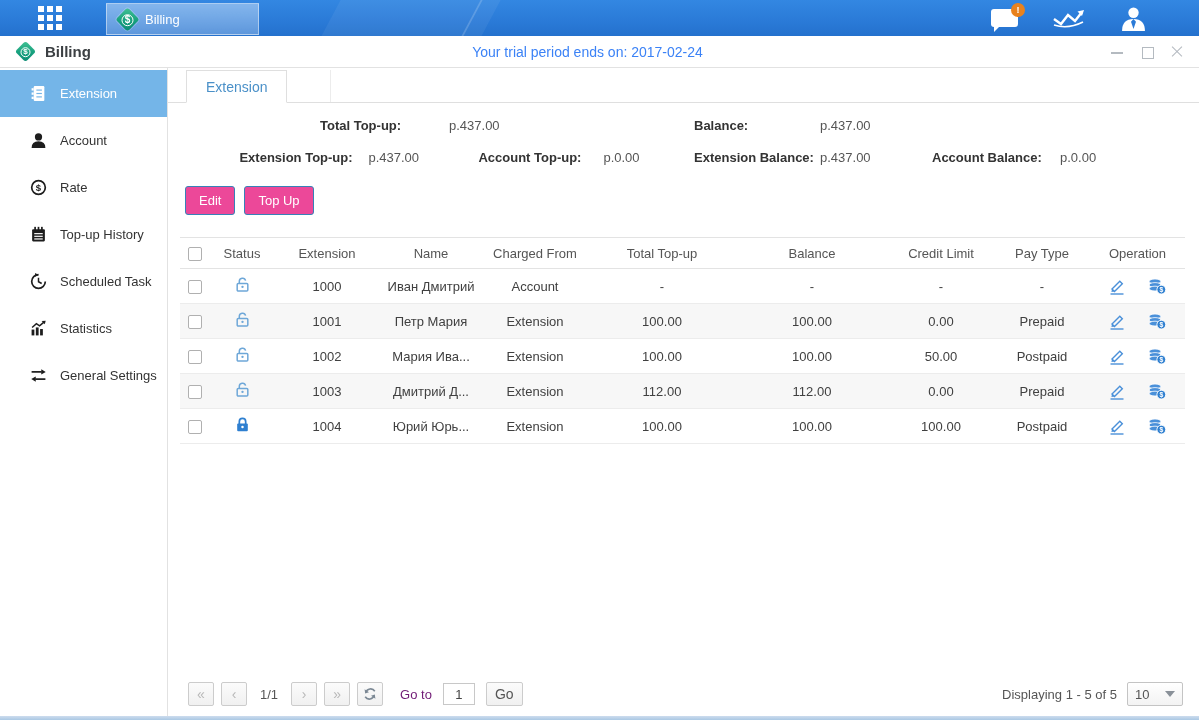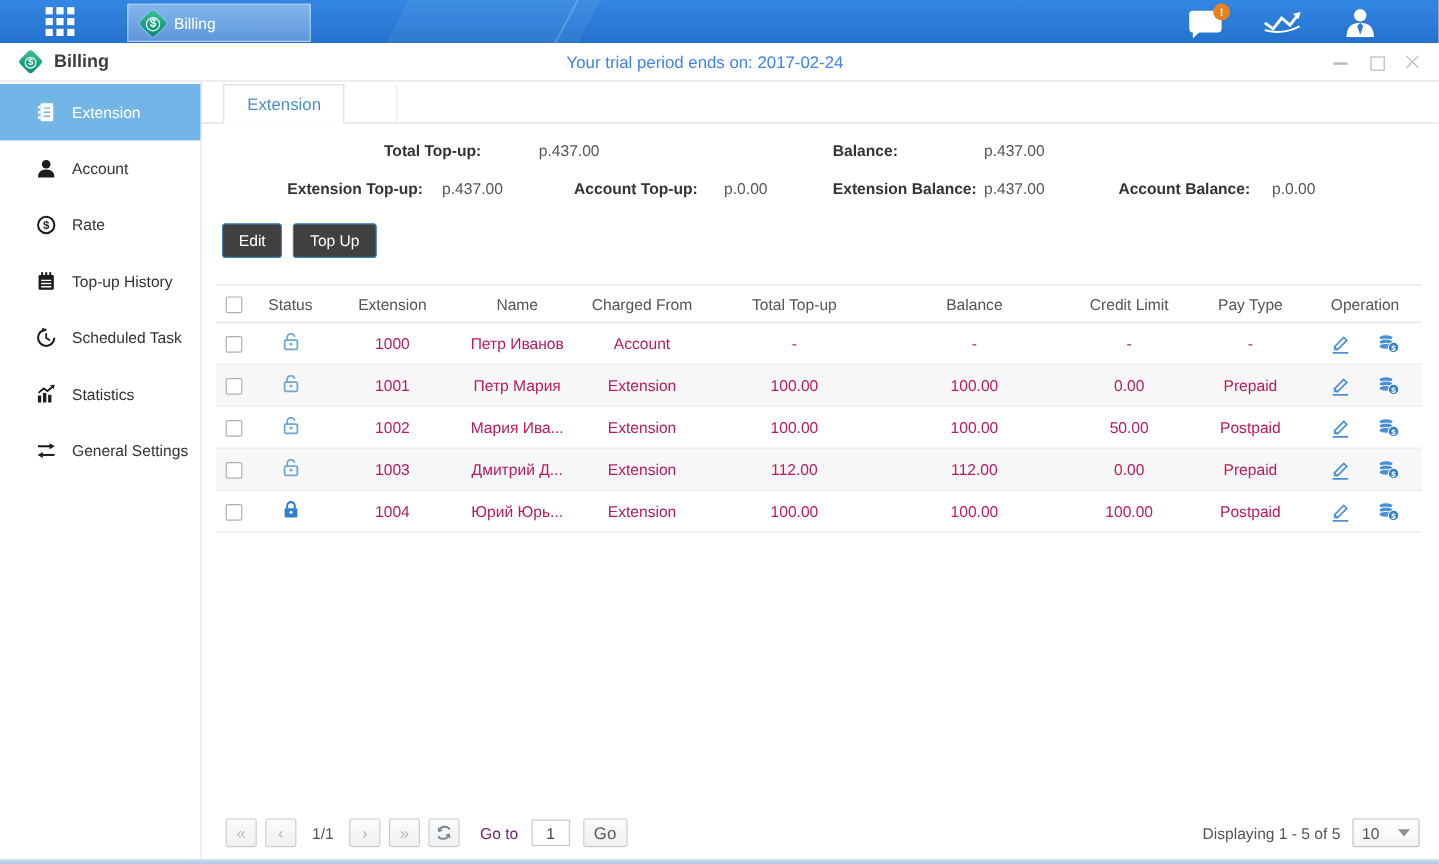--- a/index.html
+++ b/index.html
@@ -57,25 +57,25 @@
   .half-l { width:509px; display:flex; flex:0 0 509px;justify-content:center; }
   .half-r { display:flex; }
   .s-lbl { font-weight:bold; color:#333; }
   .s-val { color:#555; }
   .half-l .s-lbl.p1 { width:129px; } .half-l .s-val.p1 { width:110px; }
   .half-l .s-lbl.p2 { width:125px; }
   .half-r .s-lbl.p1 { width:126px; } .half-r .s-val.p1 { width:112px; }
   .half-r .s-lbl.p2 { width:128px; }
 
   .actions { padding:21px 0 0 17px; display:flex; gap:9px; }
-  .btn-blue { background:#404040; color:#fff; border:1px solid #3781b8; border-radius:3px; height:29px; padding:0 13px; font-size:13px; font-family:inherit; cursor:pointer; }
+  .btn-blue { background:#ec4899; color:#fff; border:1px solid #3781b8; border-radius:3px; height:29px; padding:0 13px; font-size:13px; font-family:inherit; cursor:pointer; }
 
   table { border-collapse:collapse; table-layout:fixed; width:1005px; margin:22px 14px 0 12px; }
   thead th { height:31px; font-weight:normal; color:#555; font-size:13px; border-top:1px solid #e3e3e3; border-bottom:1px solid #e3e3e3; text-align:center; }
-  tbody td { height:35px; color:#be185d; font-size:13px; text-align:center; border-bottom:1px solid #ececec; white-space:nowrap; overflow:hidden; }
+  tbody td { height:35px; color:#404040; font-size:13px; text-align:center; border-bottom:1px solid #ececec; white-space:nowrap; overflow:hidden; }
   tbody tr:nth-child(even) { background:#f7f7f7; }
   .checkbox { display:inline-block; width:14px; height:14px; border:1px solid #b0b0b0; border-radius:2px; background:#fff; vertical-align:middle; cursor:pointer; }
   .op-cell svg { cursor:pointer; vertical-align:middle; }
   .op-cell .gap { display:inline-block; width:14px; }
 
   .pagination { margin-top:auto; display:flex; align-items:center; padding:0 16px 10px 20px; gap:7px; }
   .pg-btn { width:26px; height:24px; background:linear-gradient(180deg,#fbfbfb,#f0f0f0); border:1px solid #ccc; border-radius:2px; color:#b8b8b8; font-size:14px; display:flex; align-items:center; justify-content:center; cursor:pointer; font-family:inherit; }
   .pg-text { color:#555; padding:0 6px; }
   .goto-label { color:#701a75; margin-left:10px; }
   .goto-input { width:32px; height:22px; border:1px solid #c8c8c8; text-align:center; font-size:13px; font-family:inherit; color:#444; margin:0 4px; }
@@ -288,21 +288,21 @@
     <td><span class="checkbox"></span></td>
     <td>
       <svg class="lock-unlocked" width="17" height="17" viewBox="0 0 16 16">
         <path d="M5 7 V5.2 A3 3 0 0 1 10.9 4.3" fill="none" stroke="#6ea7d8" stroke-width="1.4"></path>
         <rect x="3" y="7" width="10" height="7.2" rx="1" fill="none" stroke="#6ea7d8" stroke-width="1.4"></rect>
         <circle cx="8" cy="10.2" r="1.1" fill="#6ea7d8"></circle>
       </svg>
       
     </td>
     <td>1000</td>
-    <td>Петр Иванов</td>
+    <td>Иван Дмитрий</td>
     <td>Account</td>
     <td>-</td>
     <td>-</td>
     <td>-</td>
     <td>-</td>
     <td class="op-cell">
       <svg width="18" height="17" viewBox="0 0 18 17">
         <path d="M4 11 L11.8 3.2 L14.3 5.7 L6.5 13.5 Z" fill="none" stroke="#4a90d9" stroke-width="1.4"></path>
         <path d="M4 11 L3.4 14.1 L6.5 13.5 Z" fill="#4a90d9"></path>
         <line x1="2.5" y1="16" x2="15.5" y2="16" stroke="#4a90d9" stroke-width="1.4"></line>

